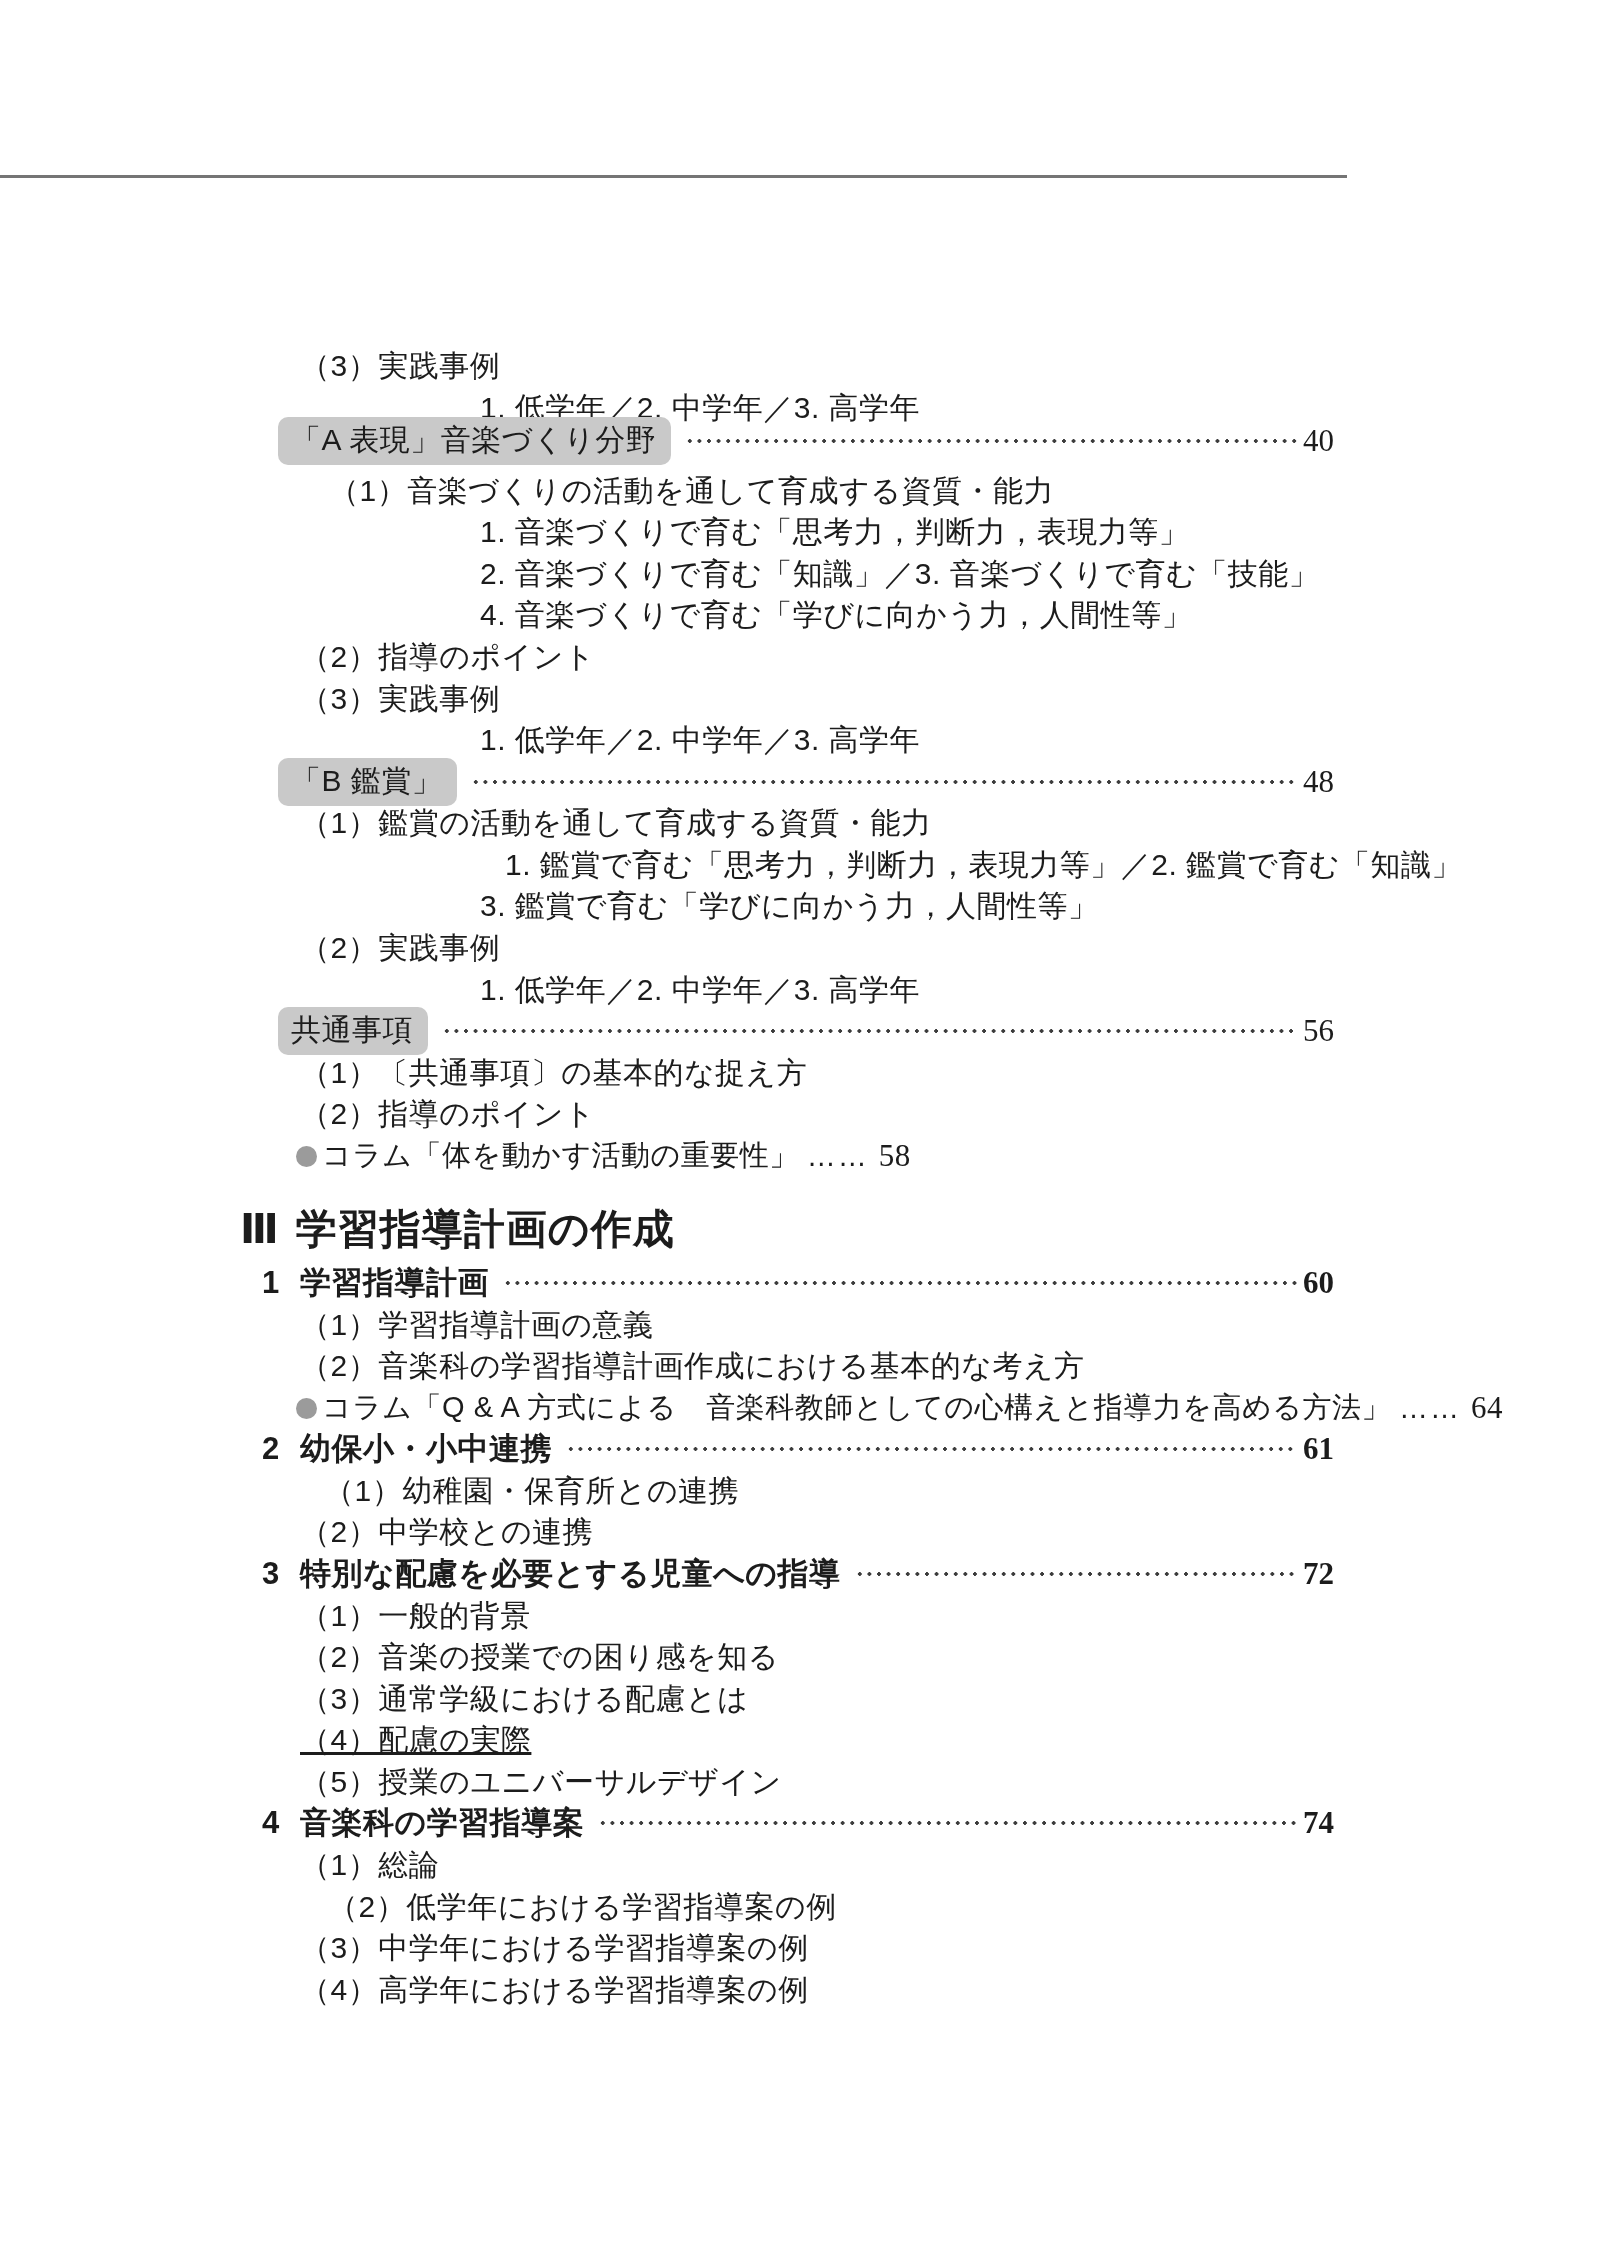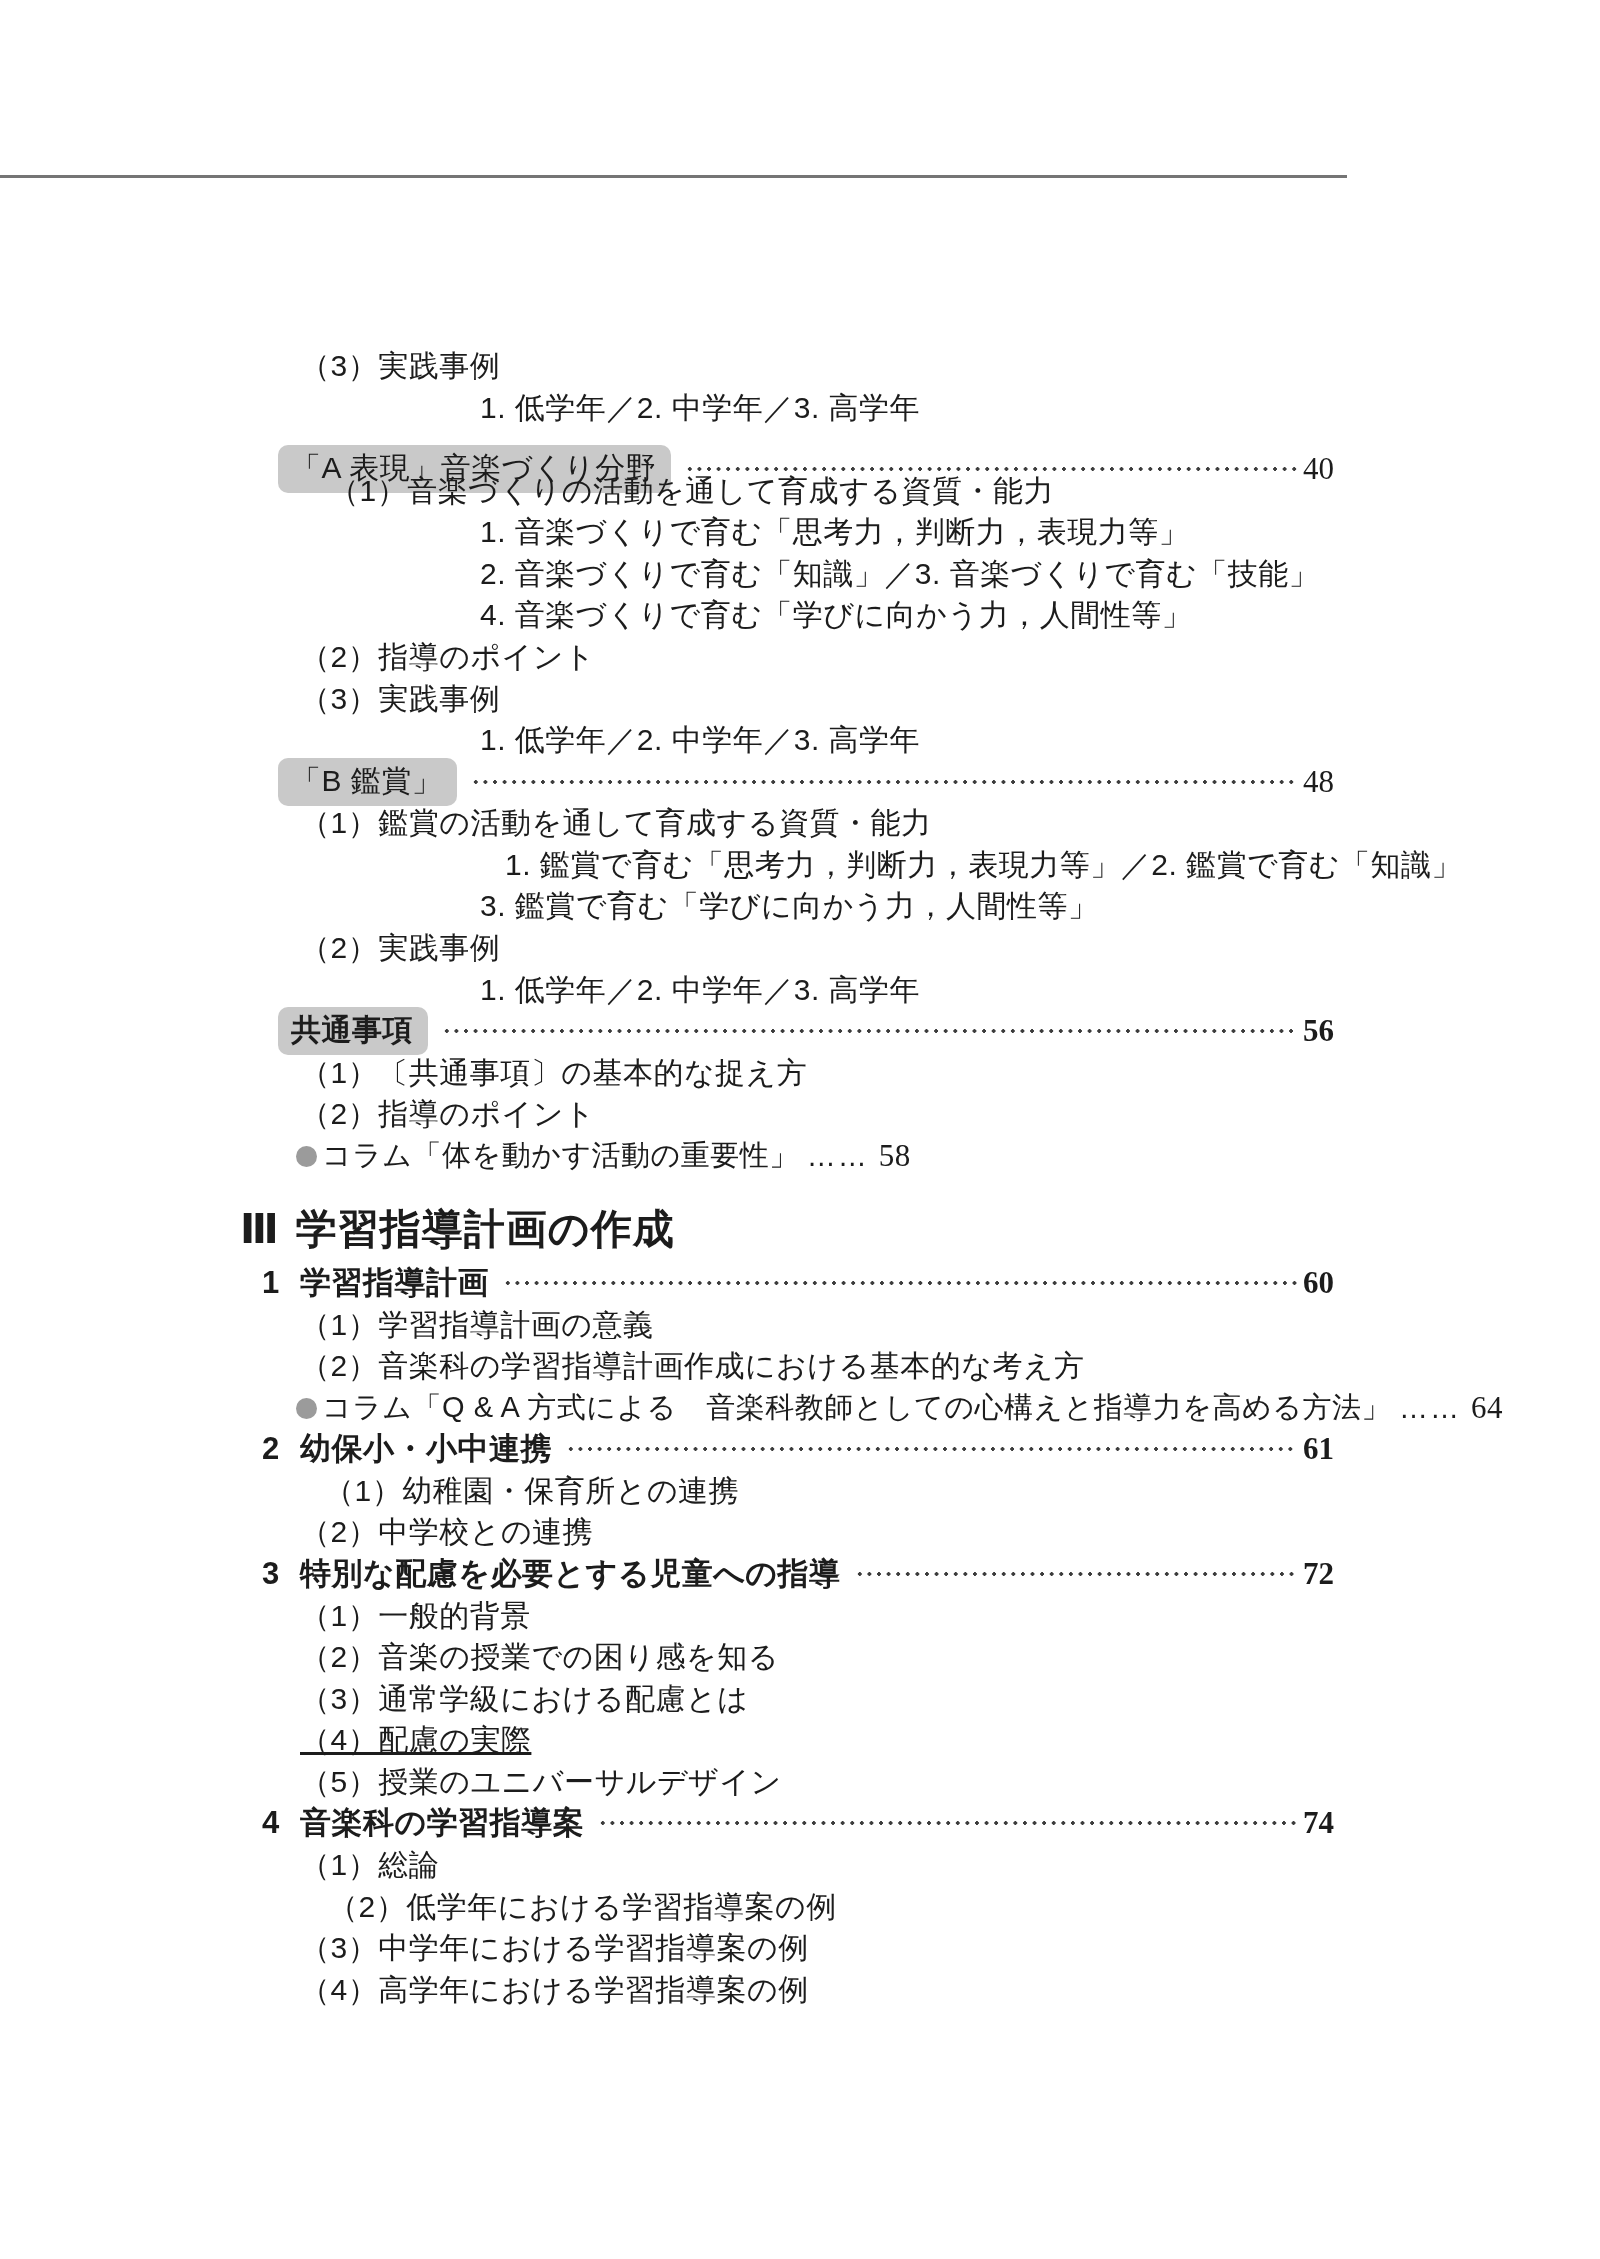--- a/index.html
+++ b/index.html
@@ -52,21 +52,21 @@
 <body>
 
 <div class="top-rule"></div>
 <div id="toc">
     <div class="row item1" style="top: 345px; height: 42px;">
       <span class="content">（3）実践事例</span>
     </div>
     <div class="row item2" style="top: 387px; height: 42px;">
       <span class="content">1. 低学年／2. 中学年／3. 高学年</span>
     </div>
-    <div class="row labelrow" style="top: 448px; height: 42px;">
+    <div class="row labelrow" style="top: 420px; height: 42px;">
       <span class="labelbox">「A 表現」音楽づくり分野</span>
       <span class="leader"></span>
       <span class="page">40</span>
     </div>
     <div class="row item1" style="top: 470px; height: 42px; padding-left: 29px;">
       <span class="content">（1）音楽づくりの活動を通して育成する資質・能力</span>
     </div>
     <div class="row item2" style="top: 511px; height: 42px;">
       <span class="content">1. 音楽づくりで育む「思考力，判断力，表現力等」</span>
     </div>
@@ -98,21 +98,21 @@
     </div>
     <div class="row item2" style="top: 885px; height: 42px;">
       <span class="content">3. 鑑賞で育む「学びに向かう力，人間性等」</span>
     </div>
     <div class="row item1" style="top: 927px; height: 42px;">
       <span class="content">（2）実践事例</span>
     </div>
     <div class="row item2" style="top: 969px; height: 42px;">
       <span class="content">1. 低学年／2. 中学年／3. 高学年</span>
     </div>
-    <div class="row labelrow" style="top: 1010px; height: 42px; font-weight: bold;">
+    <div class="row labelrow" style="top: 1010px; height: 42px;">
       <span class="labelbox">共通事項</span>
       <span class="leader"></span>
       <span class="page">56</span>
     </div>
     <div class="row item1" style="top: 1052px; height: 42px; align-items: flex-end;">
       <span class="content">（1）〔共通事項〕の基本的な捉え方</span>
     </div>
     <div class="row item1" style="top: 1093px; height: 42px;">
       <span class="content">（2）指導のポイント</span>
     </div>

